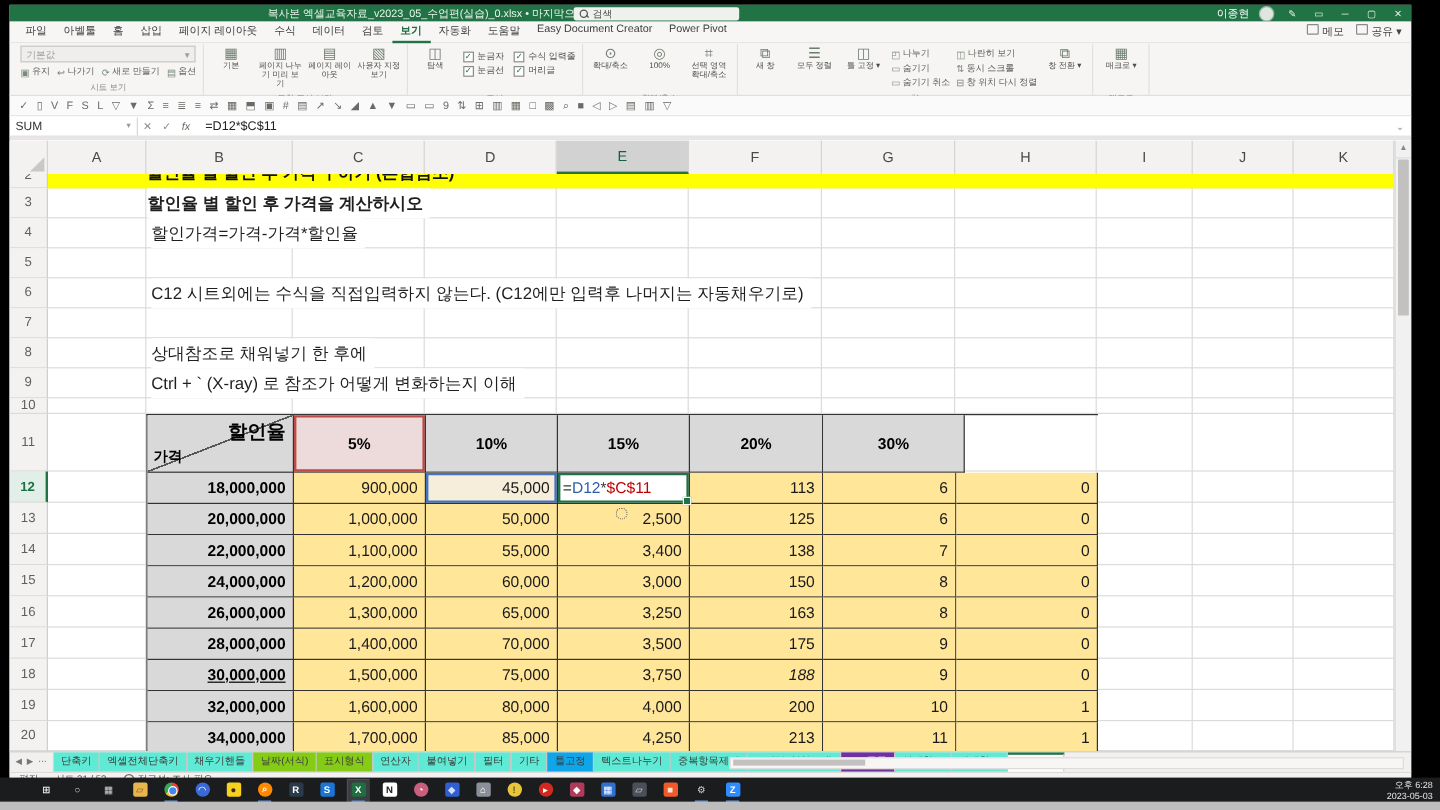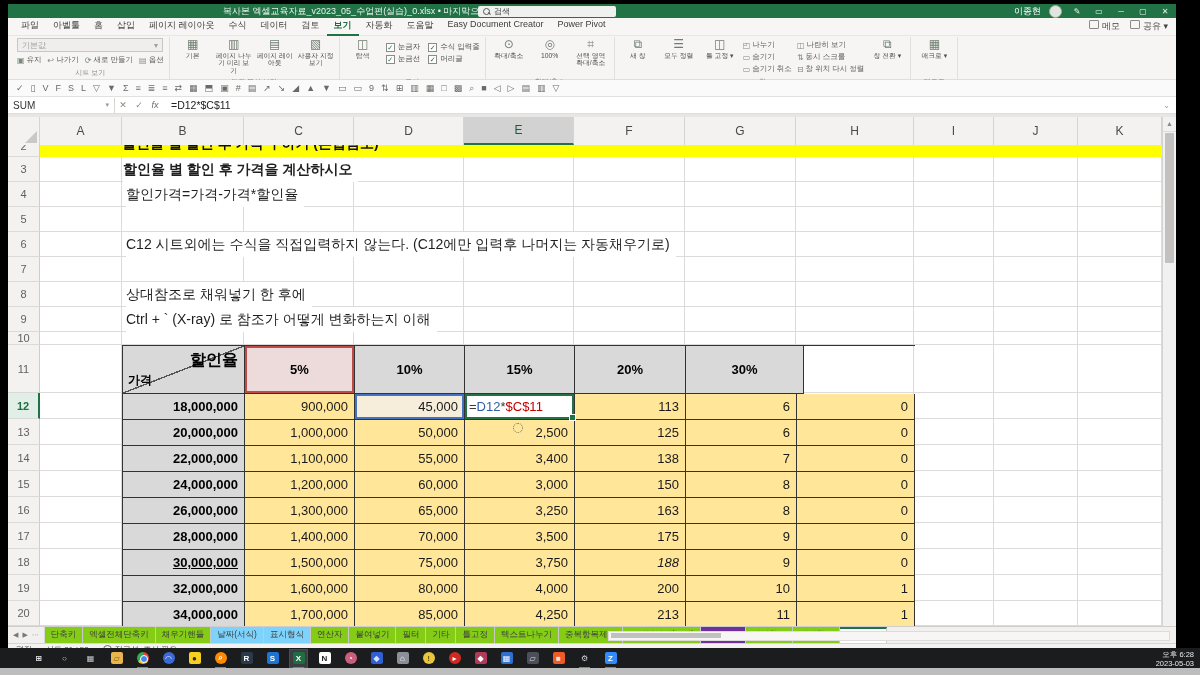--- a/index.html
+++ b/index.html
@@ -80,23 +80,23 @@
   .diag .tr{position:absolute;right:6px;top:4px;font-size:16px;font-weight:bold;}
   .diag .bl{position:absolute;left:5px;bottom:4px;font-size:12px;font-weight:bold;}
   .busy{position:absolute;width:8px;height:8px;border:1.5px dotted #6a6a6a;border-radius:50%;}
   
   .vscroll{position:absolute;left:1154px;top:0;width:14px;height:509px;background:#f1f1f1;border-left:1px solid #d4d4d2;box-sizing:border-box;}
   .vs-up{height:14px;border-bottom:1px solid #dcdcda;color:#888;font-size:7px;text-align:center;line-height:14px;}
   .vs-thumb{position:absolute;left:2px;top:16px;width:9px;height:130px;background:#c2c1bf;border-radius:1px;}
   
   .sheettabs{height:16px;background:#f1f0ef;border-top:1px solid #cfcecc;display:flex;align-items:stretch;font-size:8.5px;color:#444;flex:0 0 auto;position:relative;}
   .stnav{display:flex;align-items:center;gap:4px;padding:0 5px;color:#777;font-size:7px;border-right:1px solid #d8d6d4;}
-  .stab{display:flex;align-items:center;padding:0 6px;border-right:1px solid #c9c8c6;white-space:nowrap;background:#84cc16;color:#3c3c3a;}
-  .stab.green{background:#7dd3fc;}
-  .stab.orange{background:#84cc16;}
+  .stab{display:flex;align-items:center;padding:0 6px;border-right:1px solid #c9c8c6;white-space:nowrap;background:#5eead4;color:#3c3c3a;}
+  .stab.green{background:#84cc16;}
+  .stab.orange{background:#0ea5e9;}
   .stab.purple{background:#7030a0;color:#fff;}
   .stab.active{background:#fff;color:#1e6b41;font-weight:bold;border-top:2px solid #217346;}
   .stadd{display:flex;align-items:center;justify-content:center;width:16px;color:#555;font-size:10px;}
   .hscroll{position:absolute;right:6px;top:4px;width:560px;height:8px;background:#f7f6f5;border:1px solid #dddcda;}
   .hs-thumb{position:absolute;left:2px;top:1px;width:110px;height:5px;background:#c2c1bf;}
   
   .statusbar{height:11px;background:#f3f2f1;border-top:1px solid #d6d5d3;display:flex;align-items:center;font-size:8px;color:#4f4f4c;gap:14px;padding-left:8px;flex:0 0 auto;}
   .acc{display:flex;align-items:center;gap:3px;}
   .accic{width:7px;height:7px;border-radius:50%;border:1px solid #6a6a66;display:inline-block;}
   

